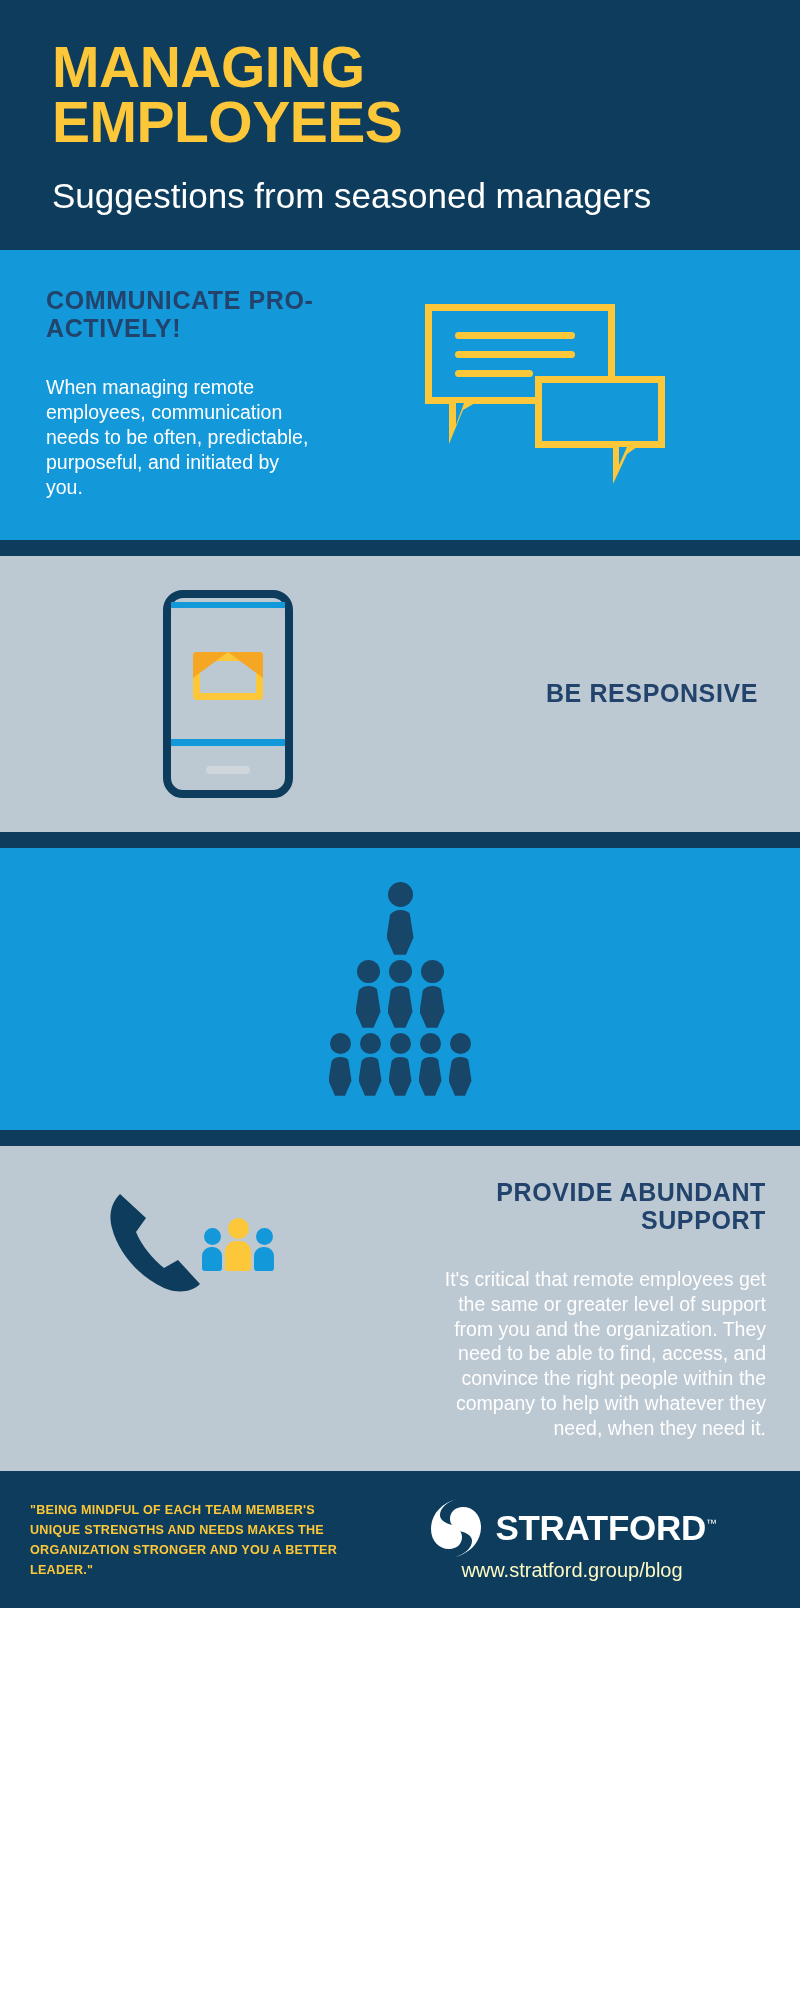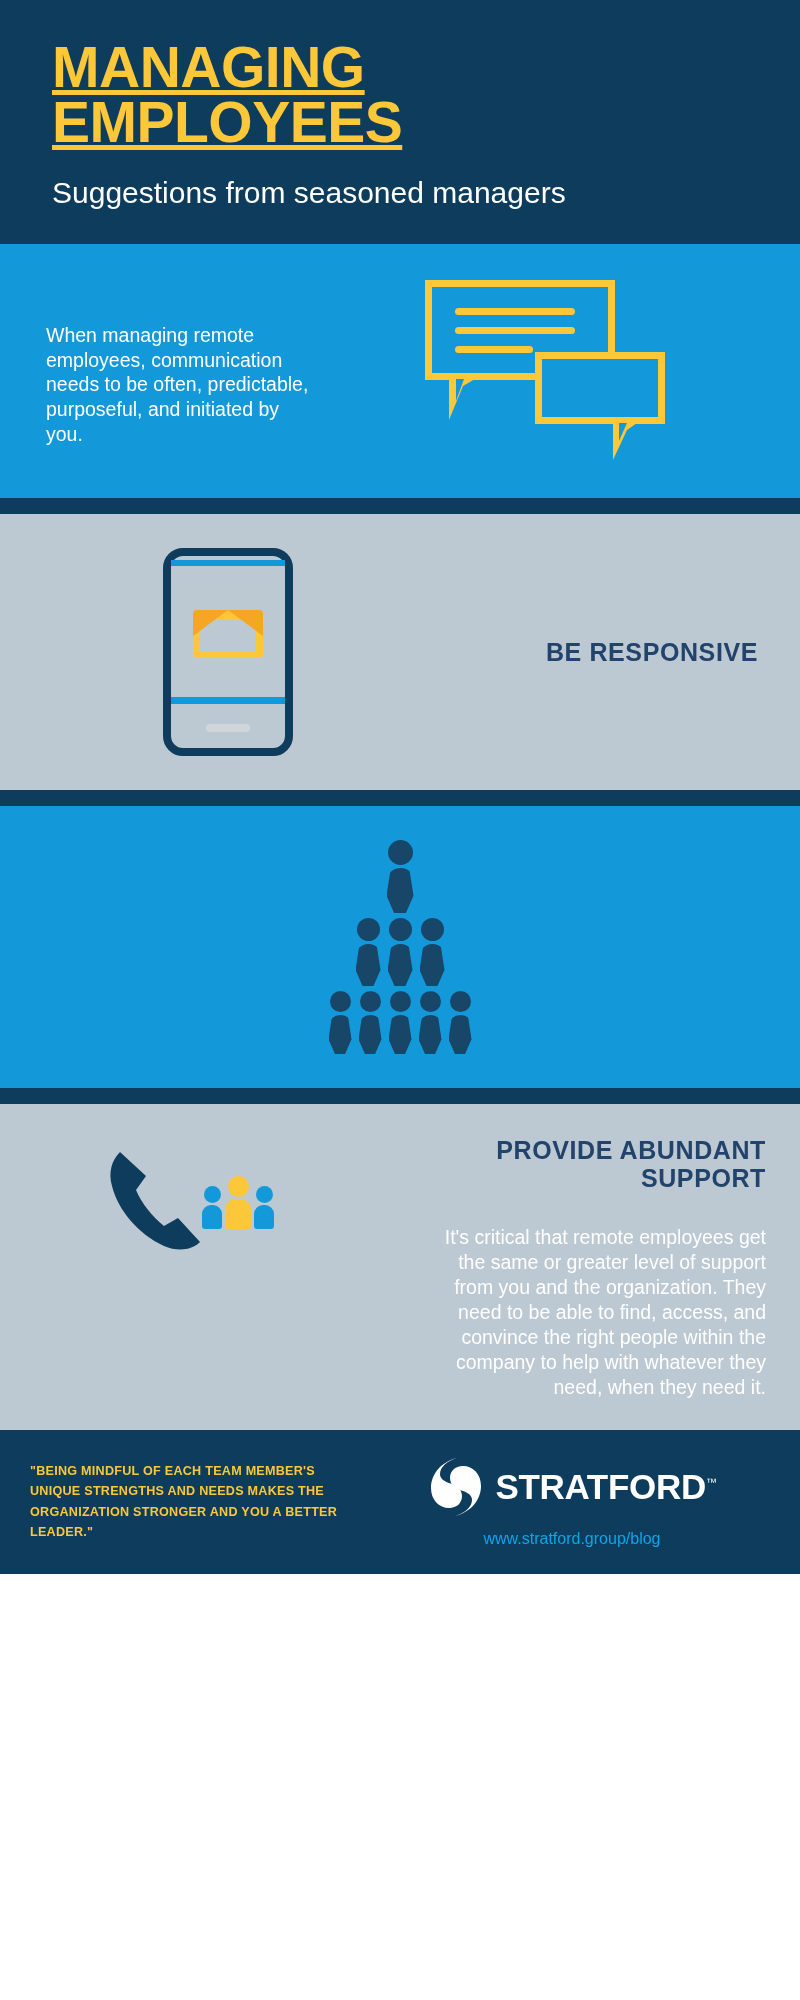--- a/index.html
+++ b/index.html
@@ -16,25 +16,24 @@
     background:#0d3c5c;
     padding:40px 52px 34px 52px;
   }
   .hero-title {
     color:#fcc738;
     font-size:57px;
     line-height:0.97;
     font-weight:bold;
     letter-spacing:-0.5px;
     text-transform:uppercase;
-    text-decoration:underline;
   }
   .hero-sub {
     color:#ffffff;
-    font-size:30px;
+    font-size:35px;
     line-height:1.18;
     font-weight:300;
     margin-top:24px;
   }
 
   
   .band-blue { background:#1399da; }
   .band-grey { background:#bcc8d2; }
   .divider   { background:#0d3c5c; height:16px; width:100%; }
 
@@ -197,37 +196,38 @@
     text-transform:uppercase;
     width:330px;
   }
   .brand { flex:1; display:flex; flex-direction:column; align-items:center;text-align:center; }
   .brand-row { display:flex; align-items:center; gap:10px; }
   .wordmark {
     color:#ffffff; font-size:35px; font-weight:bold; letter-spacing:-0.3px;
     position:relative;
   }
   .tm { font-size:11px; vertical-align:super; font-weight:normal; }
-  .brand-url { color:#0ea5e9; font-size:16px; font-weight:300; margin-top:12px; }
+  .brand-url { color:#fef9c3; font-size:20px; font-weight:300; margin-top:0; }
 </style>
 </head>
 <body>
 
 <div class="page">
 
   <div class="hero">
     <div class="hero-title">
       <div>MANAGING</div>
       <div>EMPLOYEES</div>
     </div>
     <div class="hero-sub">Suggestions from seasoned managers</div>
   </div>
 
   <div class="band-blue sec s1">
     <div class="col-text ta-l">
+      <div class="sec-head">COMMUNICATE PRO-ACTIVELY!</div>
       <div class="sec-body">When managing remote employees, communication needs to be often, predictable, purposeful, and initiated by you.</div>
     </div>
     <div class="col-art">
       <div class="bubbles">
         <div class="bub bub-a"></div>
         <div class="bub-line bl1"></div>
         <div class="bub-line bl2"></div>
         <div class="bub-line bl3"></div>
         <div class="tail-a"></div>
         <div class="tail-a-in"></div>

